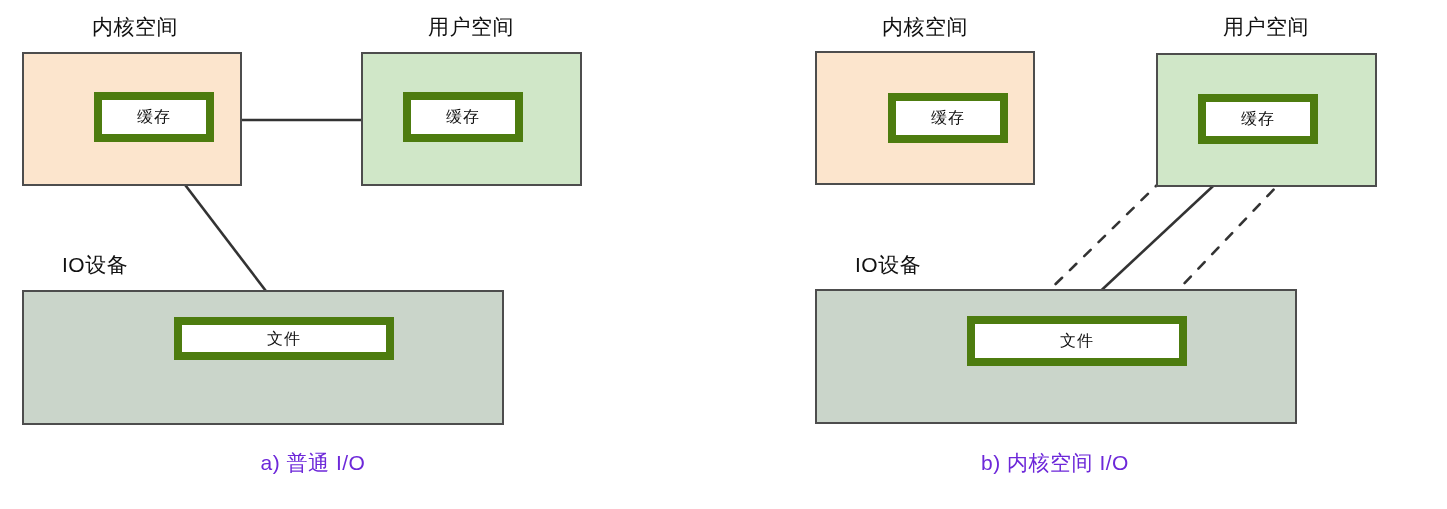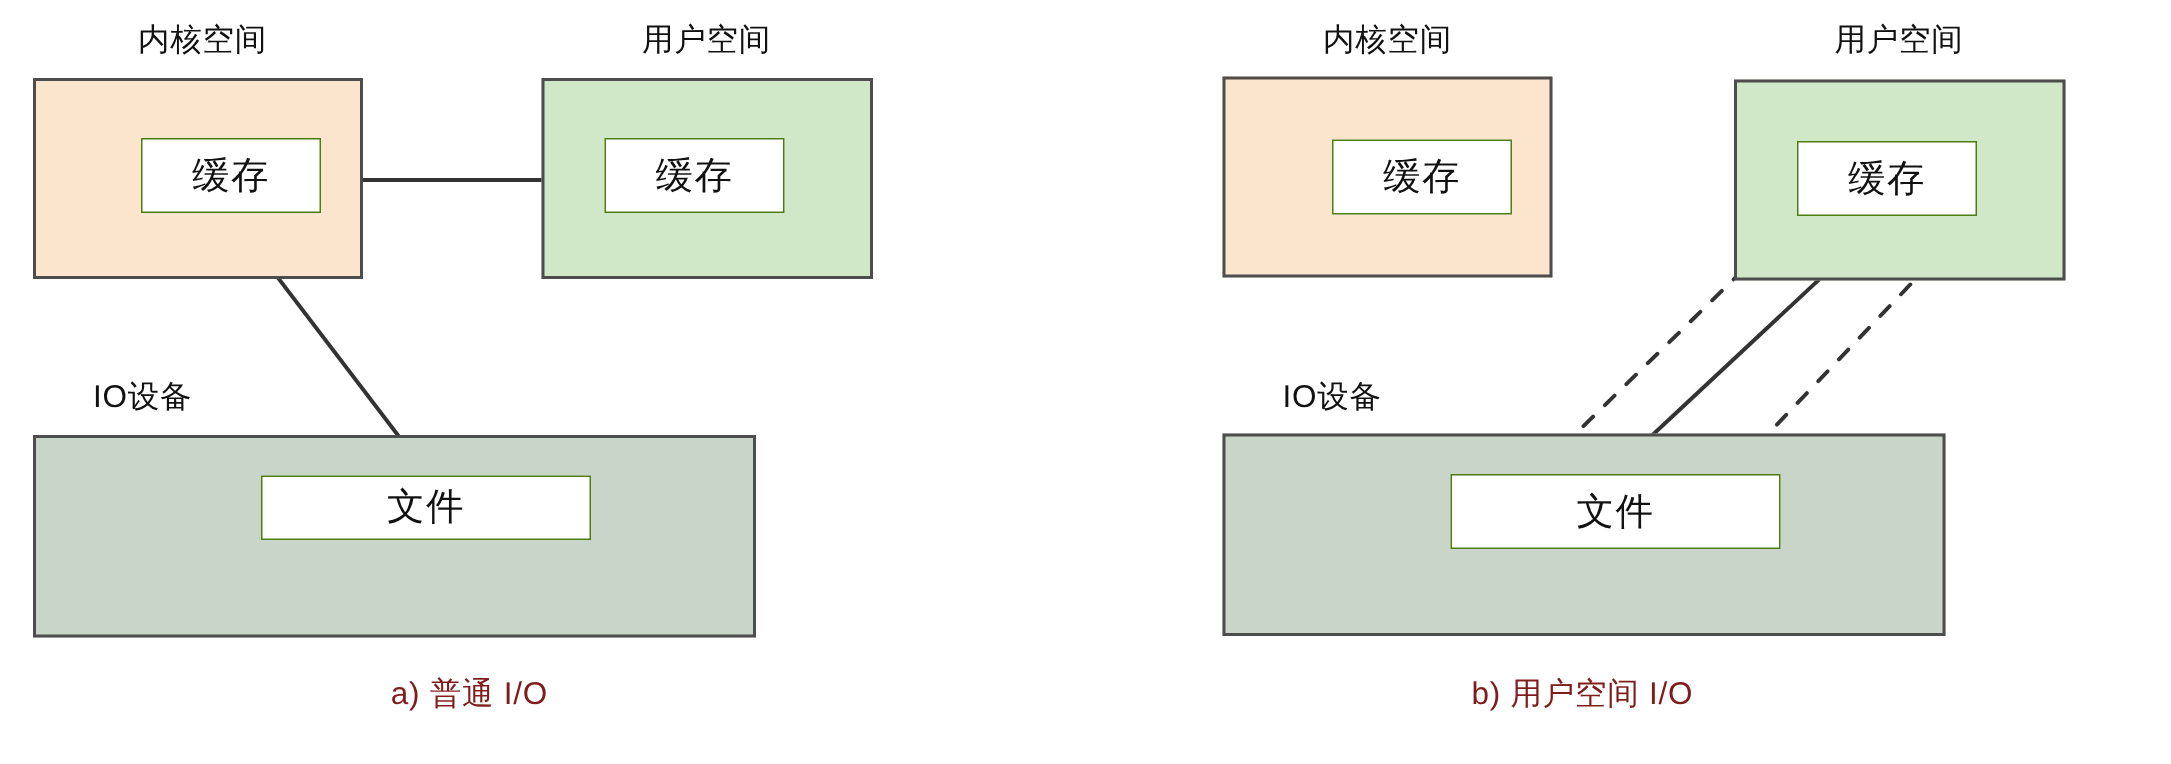--- a/index.html
+++ b/index.html
@@ -32,46 +32,46 @@
     border: 2px solid #4d4d4d;
   }
   .region.kernel { background: #fce5cd; }
   .region.user   { background: #d0e7c8; }
   .region.io     { background: #cad5ca; padding-left: 45px; }
 
   .inner-box {
     position: absolute;
     box-sizing: border-box;
     background: #ffffff;
-    border: 1px solid #4d7c0f;
+    border: 8px solid #4d7c0f;
     display: flex;
     align-items: center;
     justify-content: center;
-    font-size: 25px;
+    font-size: 16px;
     line-height: 1;
     color: #111111;
     letter-spacing: 1px;
   }
   .region-label {
     position: absolute;
     font-size: 21px;
     line-height: 1;
     color: #111111;
     white-space: nowrap;
     letter-spacing: 0.5px;
   }
   .region-label.centered {
     text-align: center;
     transform: translateX(-50%);
   }
   .caption {
     position: absolute;
     font-size: 21px;
     line-height: 1;
-    color: #7f1d1d;
+    color: #6d28d9;
     white-space: nowrap;
     text-align: center;
     transform: translateX(-50%);
     letter-spacing: 0.5px;
   }
 </style>
 </head>
 <body>
 
 <div id="stage">
@@ -122,15 +122,15 @@
   <div class="region-label centered" style="left:1266px; top:16px;">用户空间</div>
   <div class="region user" style="left:1156px; top:53px; width:221px; height:134px;">
     <div class="inner-box" style="left:40px; top:39px; width:120px; height:50px;">缓存</div>
   </div>
 
   <div class="region-label" style="left:855px; top:254px;">IO设备</div>
   <div class="region io" style="left:815px; top:289px; width:482px; height:135px;">
     <div class="inner-box" style="left:150px; top:25px; width:220px; height:50px;">文件</div>
   </div>
 
-  <div class="caption" style="left:1055px; top:452px;">b) 用户空间 I/O</div>
+  <div class="caption" style="left:1055px; top:452px;">b) 内核空间 I/O</div>
 
 </div>
 
 </body></html>

